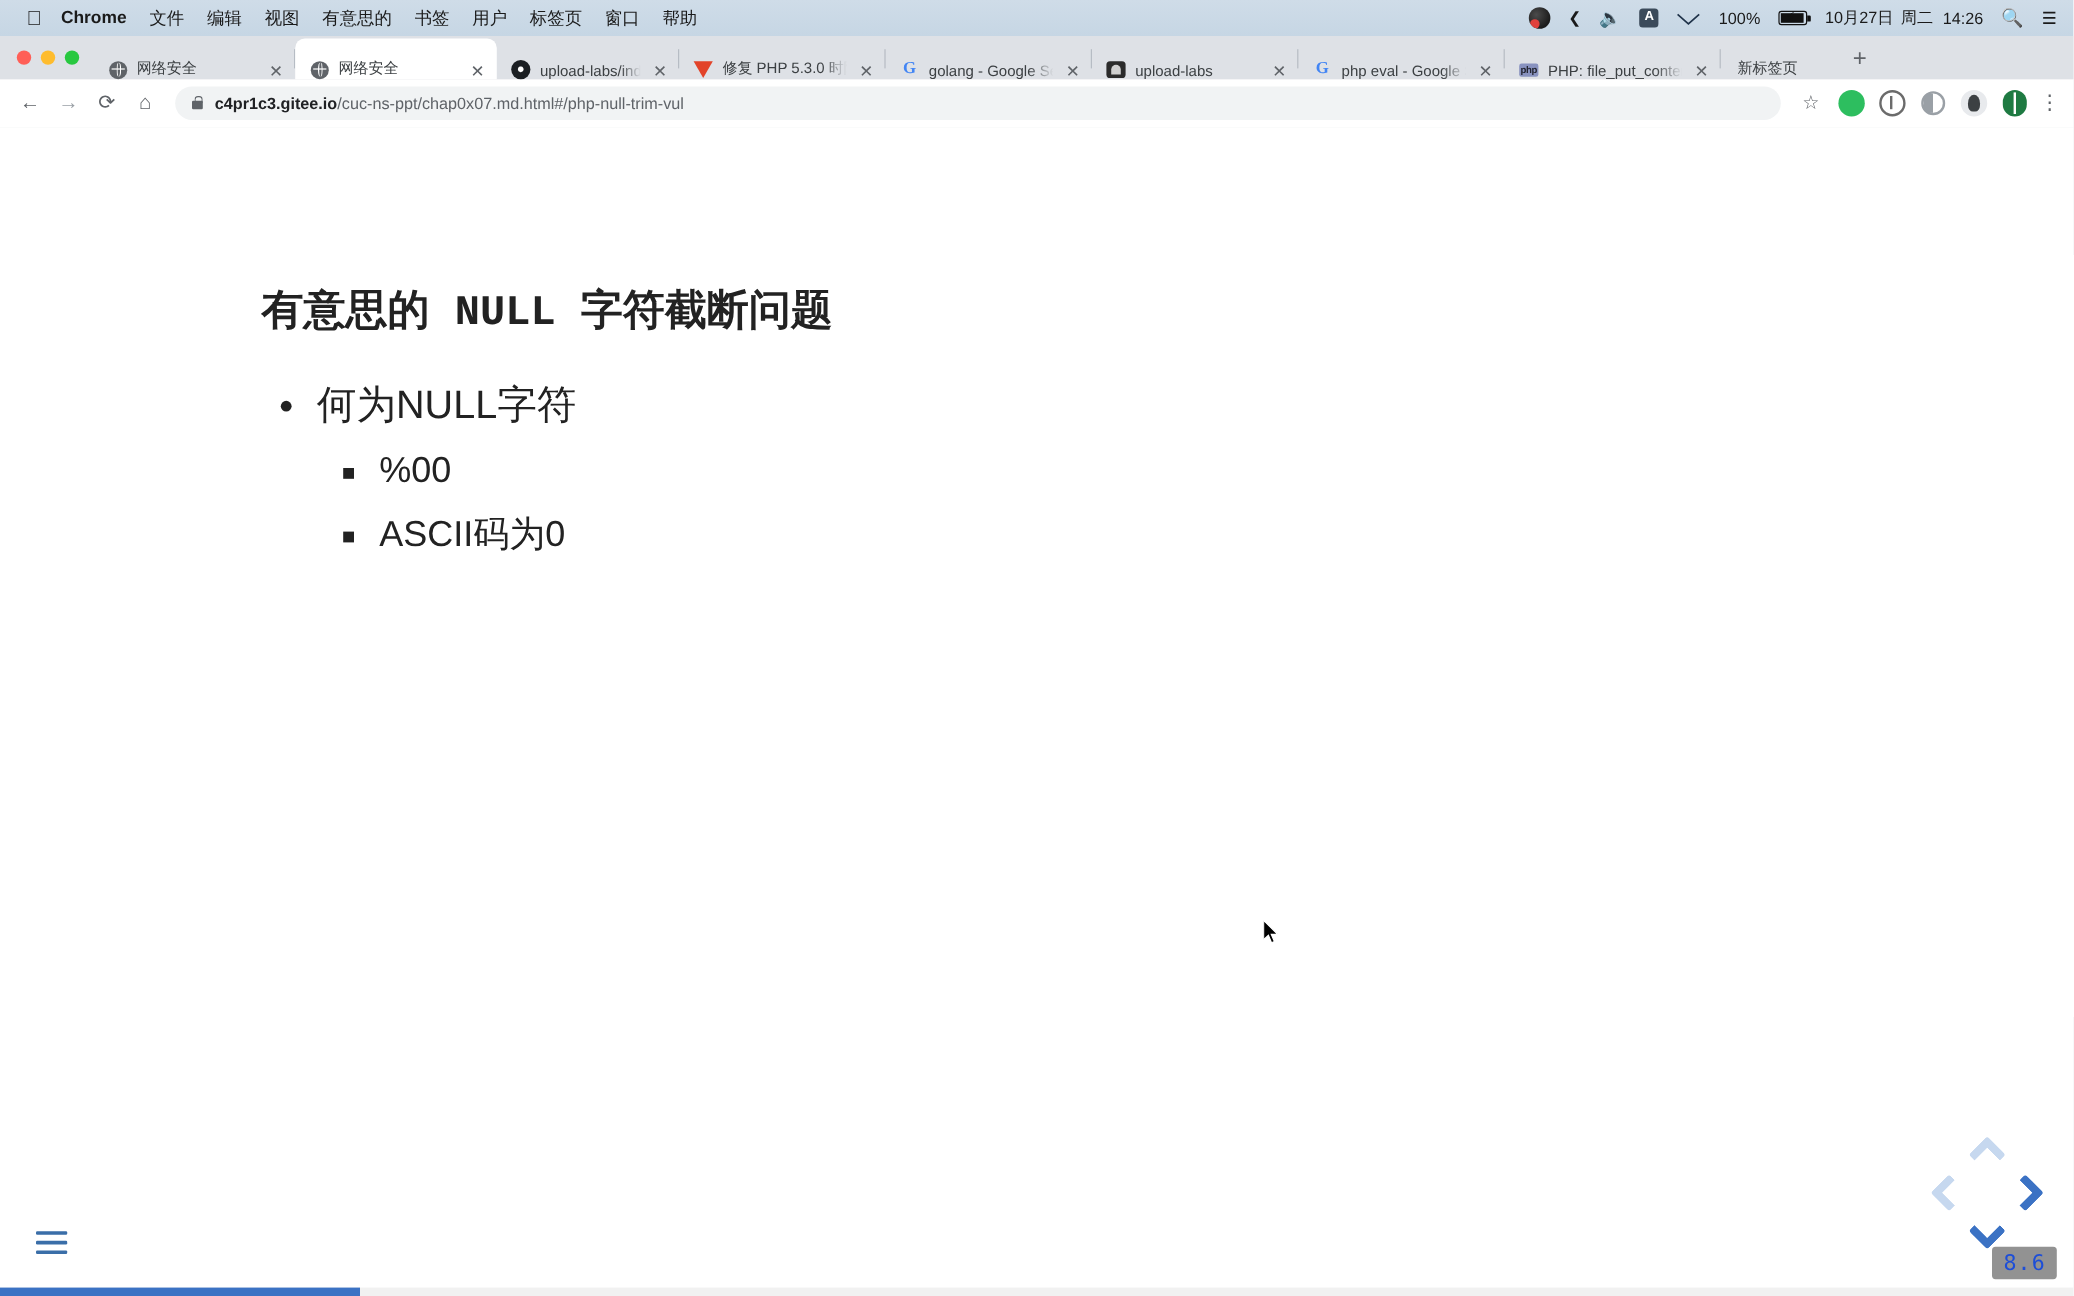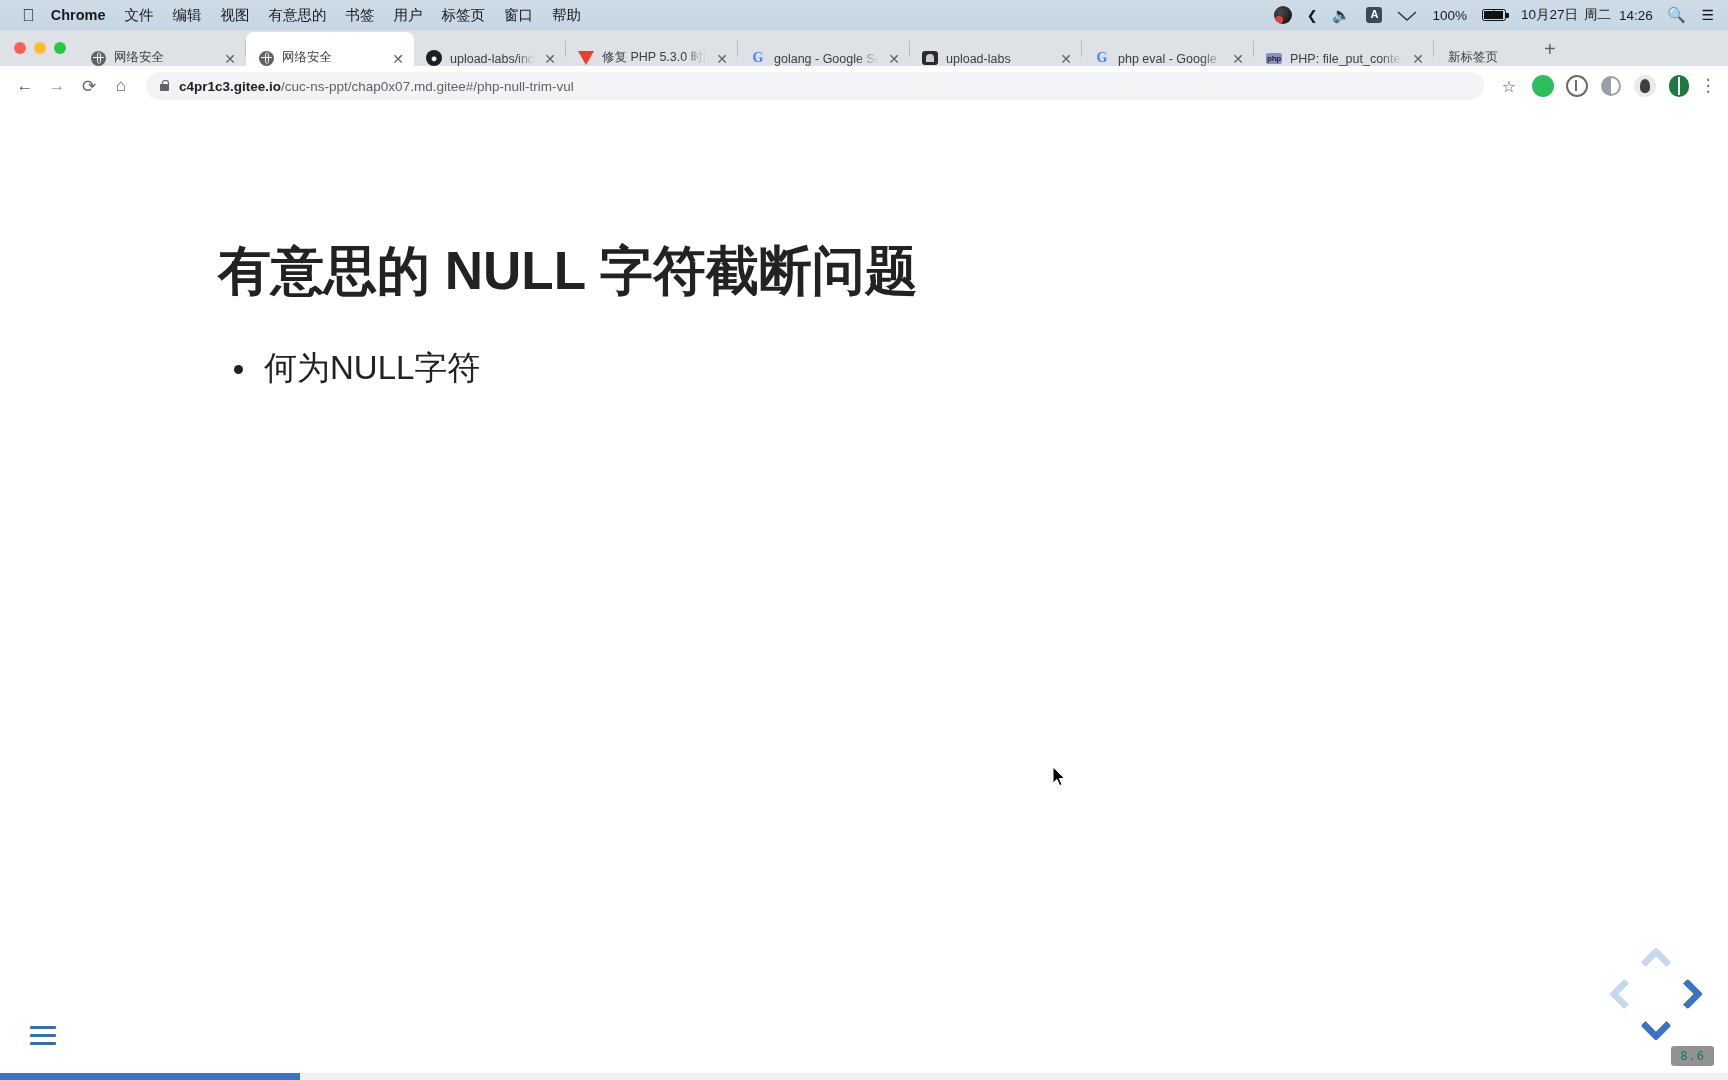--- a/index.html
+++ b/index.html
@@ -119,22 +119,22 @@
     font-weight: bold; letter-spacing: 1px; pointer-events:none;
     white-space: nowrap; z-index: 30;
     font-family: "DejaVu Sans", sans-serif;
   }
 
   
   .page { position: relative; width: 100%; height: 974px; background:#fff; overflow:hidden; }
 
   .slide { padding: 135px 0 0 218px; }
   h1.slide-title {
-    font-size: 53px; font-weight: bold; color: #222; letter-spacing: 0px;
-    margin-bottom: 38px; line-height: 1.15;
+    font-size: 35px; font-weight: bold; color: #222; letter-spacing: 0px;
+    margin-bottom: 28px; line-height: 1.15; font-family: Liberation Mono, monospace;
   }
   ul.lv1 { list-style: none; }
   ul.lv1 > li {
     position: relative; padding-left: 46px; font-size: 33px; color: #222;
     line-height: 1.72; margin-bottom: 2px;
   }
   ul.lv1 > li::before {
     content:''; position:absolute; left: 16px; top: 25px;
     width: 9px; height: 9px; border-radius: 50%; background:#222;
   }
@@ -167,21 +167,21 @@
     border-radius: 3px;
   }
   .navarrows .dim .chev { border-right-color:#c6d8ef; border-bottom-color:#c6d8ef; }
   .nav-left  { left: 0px;  top: 36px; transform: rotate(135deg); }
   .nav-right { right: 0px; top: 36px; transform: rotate(-45deg); }
   .nav-up    { left: 36px; top: 0px;  transform: rotate(-135deg); }
   .nav-down  { left: 36px; bottom: 0px; transform: rotate(45deg); }
 
   .slidenum {
     position:absolute; right: 14px; bottom: 14px;
-    background: rgba(110,110,110,.75); color:#0f766e; font-size: 12px;
+    background: rgba(110,110,110,.75); color:#1d4ed8; font-size: 18px;
     padding: 3px 9px; border-radius: 3px;
     font-family: "DejaVu Sans Mono", monospace; letter-spacing: 1px;
   }
 
   
   .cursor { position:absolute; left: 1053px; top: 661px; width:13px; height:20px; z-index: 40;}
 
   
   .hscroll { position:absolute; left:0; bottom:0; width:100%; height:7px; background:#f1f1f1;}
   .hscroll .thumb { height:7px; width:300px; background:#3b72c4; }
@@ -320,21 +320,21 @@
 
   <div class="toolbar">
     <span class="tb-btn">←</span>
     <span class="tb-btn" style="color:#9aa0a6">→</span>
     <span class="tb-btn">⟳</span>
     <span class="tb-btn">⌂</span>
 
     <div class="omnibox">
       <span class="lock"></span>
       <span style="white-space:nowrap;overflow:hidden;">
-        <span class="url-strong">c4pr1c3.gitee.io</span><span>/cuc-ns-ppt/chap0x07.md.gitee#/php-null-trim-vul</span>
+        <span class="url-strong">c4pr1c3.gitee.io</span><span>/cuc-ns-ppt/chap0x07.md.html#/php-null-trim-vul</span>
       </span>
     </div>
 
     <div class="tb-right">
       <span class="tb-btn star">☆</span>
       <span class="tb-btn">
           <span class="ext-circle ext-green"></span>
         </span>
       <span class="tb-btn">
           <span class="ext-ring"></span>
@@ -354,20 +354,24 @@
 
   <div class="page">
     <div class="slide">
 
       <h1 class="slide-title">有意思的 NULL 字符截断问题</h1>
 
       <ul class="lv1">
 
         <li>
           <span>何为NULL字符</span>
+          <ul class="lv2">
+            <li><span>%00</span></li>
+            <li><span>ASCII码为0</span></li>
+          </ul>
         </li>
 
 
 
       </ul>
     </div>
 
     <div class="hamburger">
       <span></span>
         <span></span>

